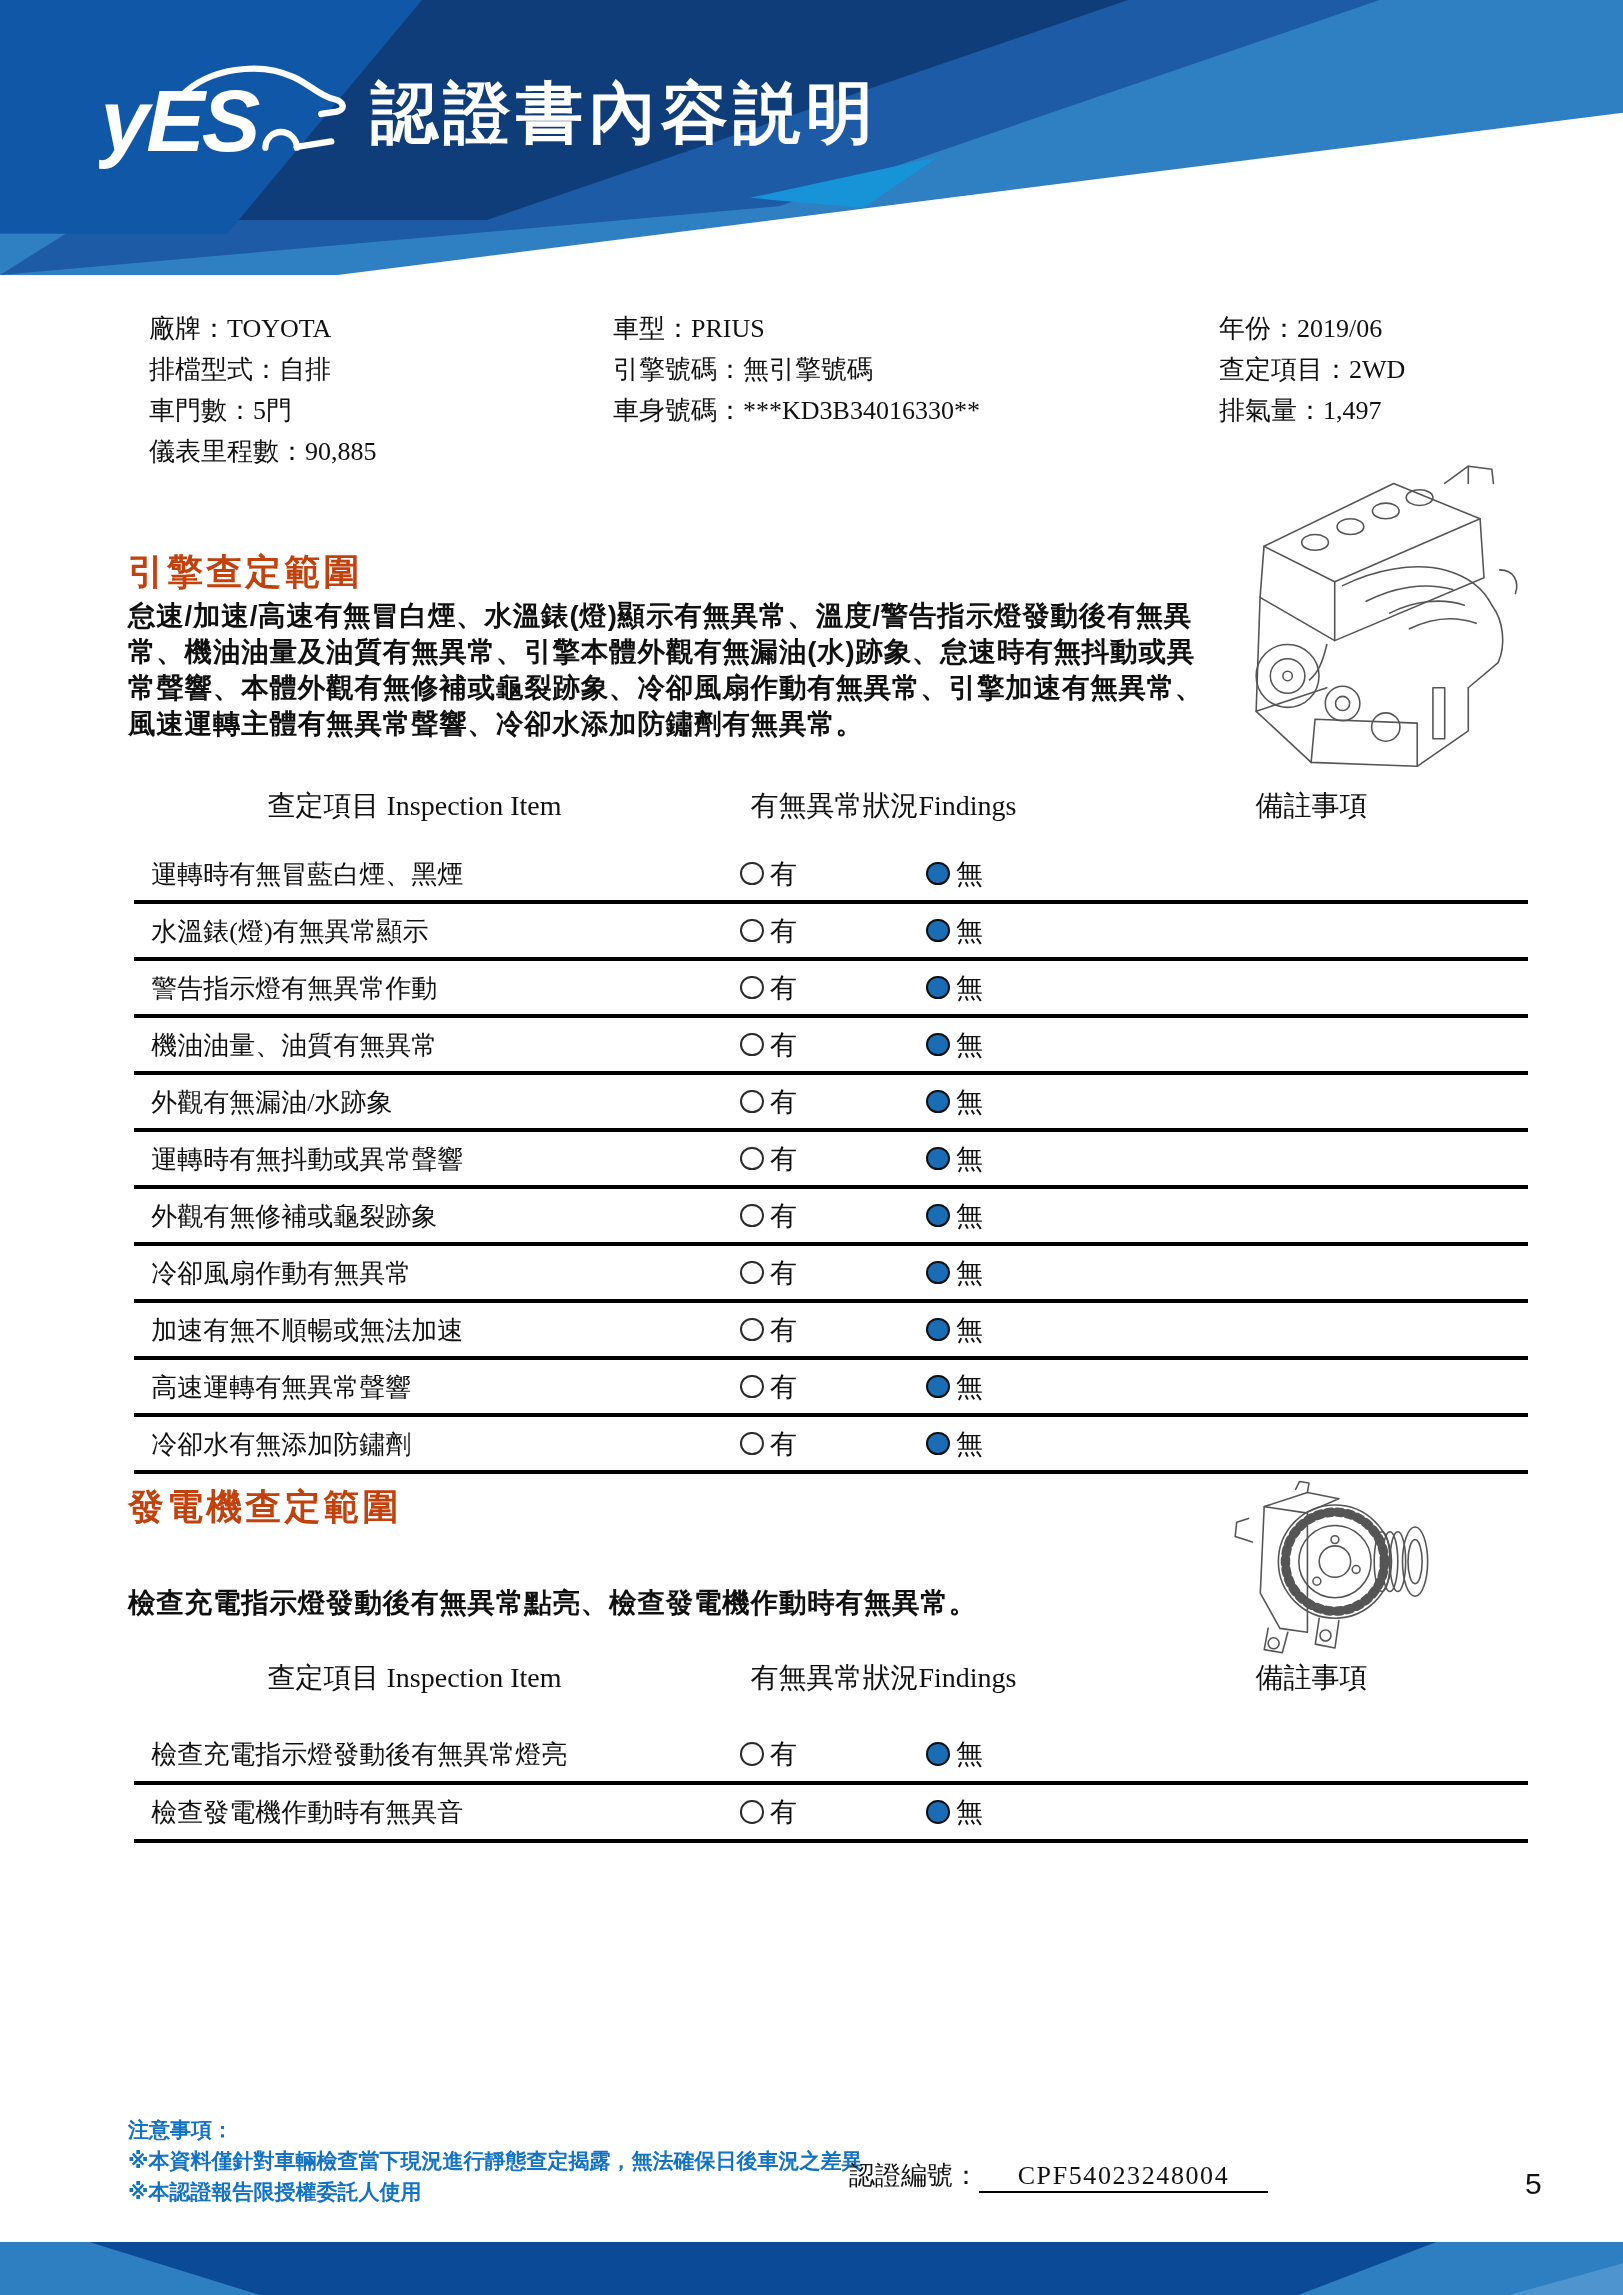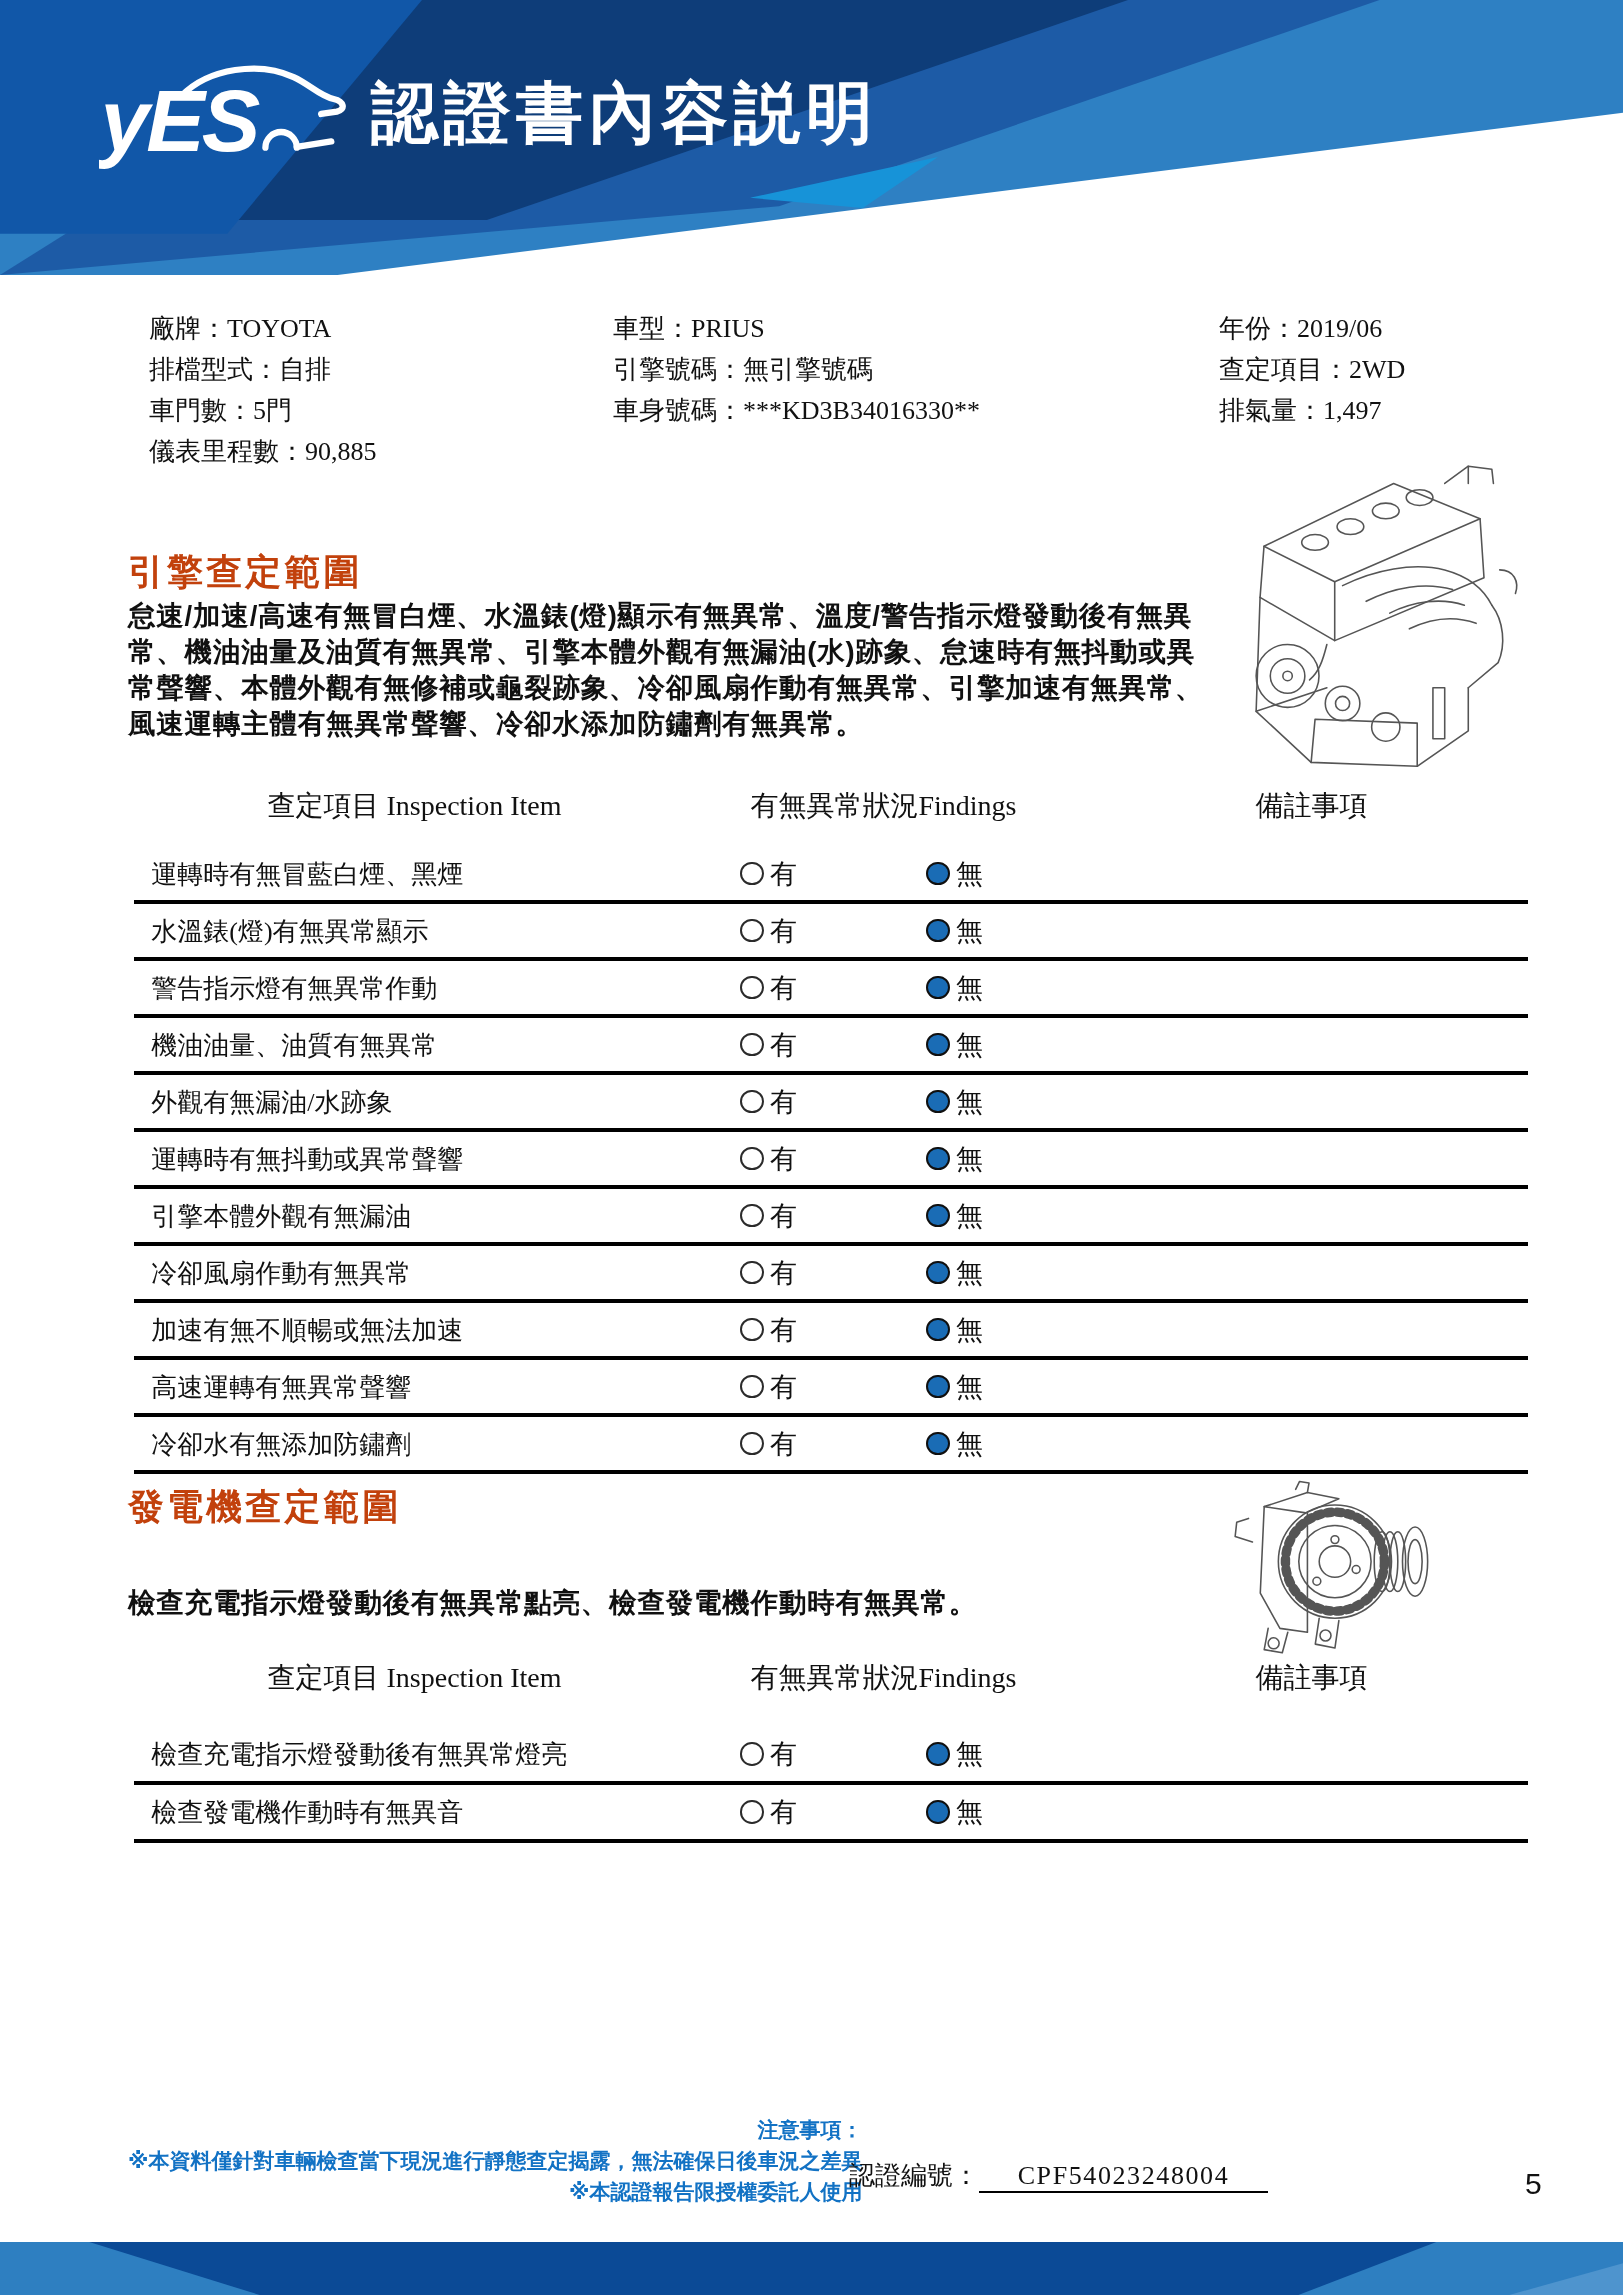--- a/index.html
+++ b/index.html
@@ -40,21 +40,21 @@
   .radio{position:absolute;top:50%;transform:translateY(-50%);display:flex;align-items:center;gap:6.3px;}
   .radio .circ{width:23.6px;height:23.6px;border-radius:50%;border:2.4px solid #2b2b2b;
                background:#fff;box-sizing:border-box;}
   .radio.selected .circ{background:#1A6CB5;border-color:#101010;}
   .radio .lbl{font-size:27px;}
   .r-yes{left:606px;} .r-no{left:792px;}
   .trow .remark{position:absolute;left:1044px;top:50%;transform:translateY(-50%);font-size:23.6px;}
 
   
   .notes{position:absolute;left:128px;top:2114px;font-size:21px;font-weight:700;
-         line-height:31px;color:#1272C4;text-align:right;}
+         line-height:31px;color:#1272C4;}
   .cert{position:absolute;left:817px;top:2158px;font-size:26px;white-space:nowrap;margin-left:32px;}
   .cert .num{display:inline-block;min-width:267px;text-align:center;
              border-bottom:2.4px solid #000;padding:0 11px;letter-spacing:1.6px;}
   .pageno{position:absolute;left:1525px;top:2167px;font-size:30px;}
 
   
   .ftr{position:absolute;left:0;top:2242px;width:1623px;height:53px;}
   .ftr .layer{position:absolute;inset:0;}
   .f-base{background:#2E7FC1;}
   .f-navy{background:#0B4A96;clip-path:polygon(0 0,88.5% 0,80% 100%,0 100%);}
@@ -207,21 +207,21 @@
           <span class="circ"></span>
           <span class="lbl">有</span>
         </span>
       <span class="radio r-no selected">
           <span class="circ"></span>
           <span class="lbl">無</span>
         </span>
       <span class="remark"></span>
     </div>
     <div class="trow">
-      <span class="item">引擎本體外觀有無漏油</span>
+      <span class="item">外觀有無修補或龜裂跡象</span>
       <span class="radio r-yes">
           <span class="circ"></span>
           <span class="lbl">有</span>
         </span>
       <span class="radio r-no selected">
           <span class="circ"></span>
           <span class="lbl">無</span>
         </span>
       <span class="remark"></span>
     </div>

